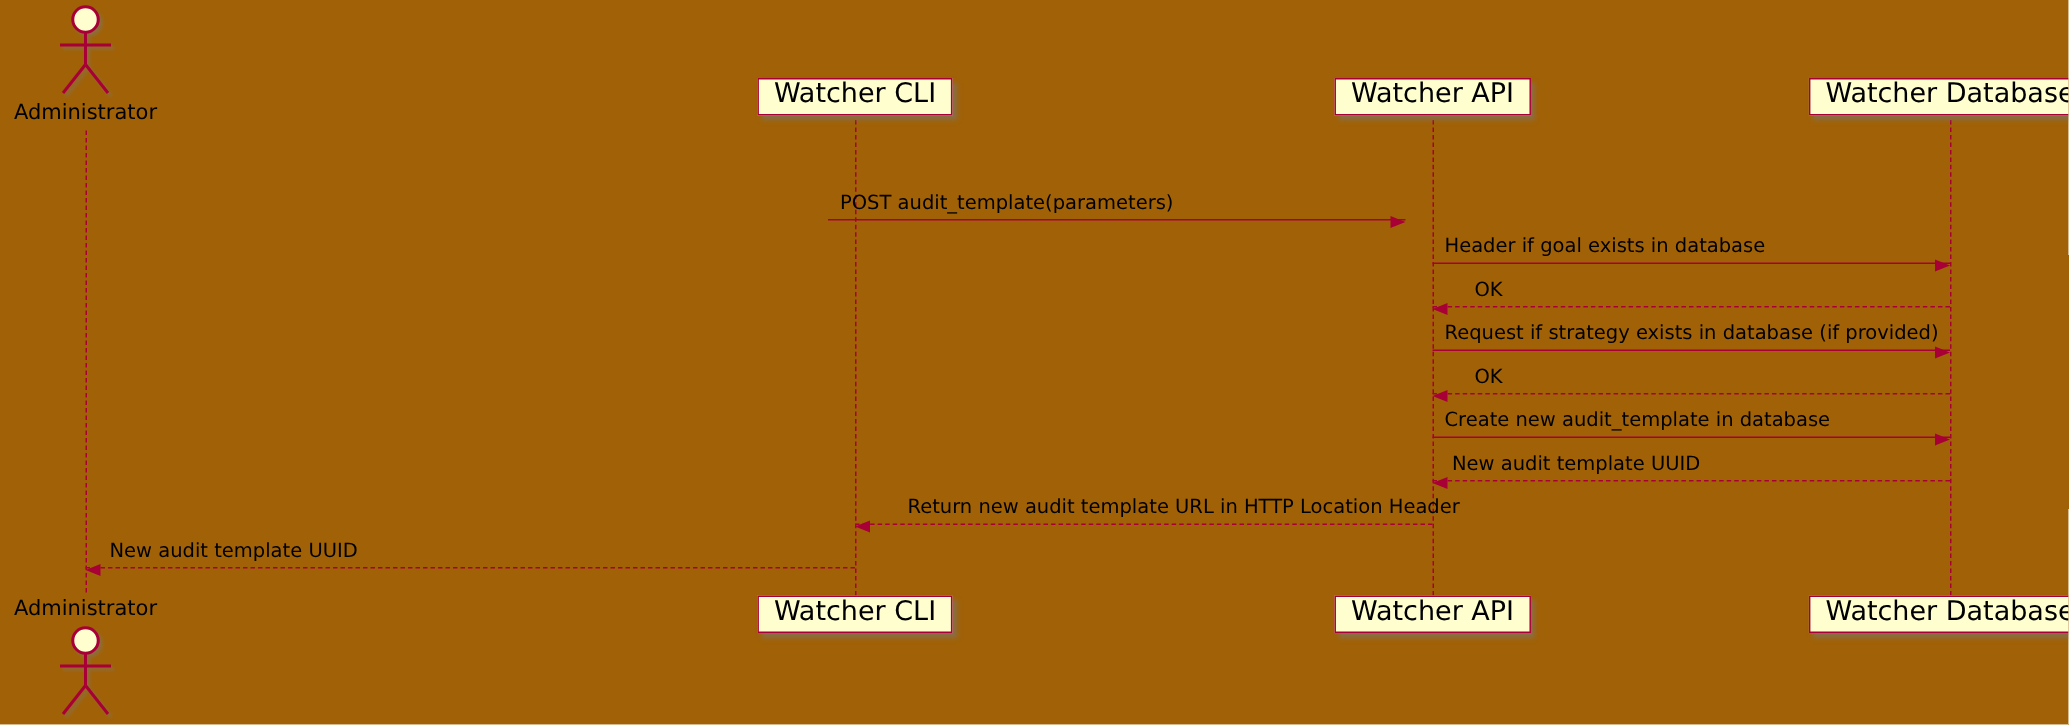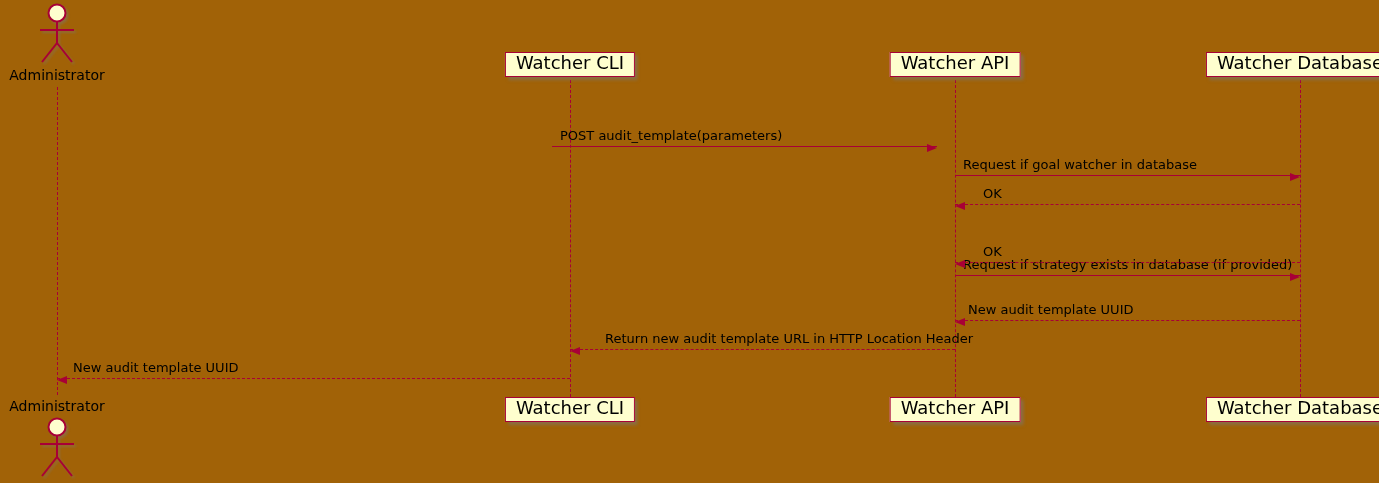--- a/index.html
+++ b/index.html
@@ -95,43 +95,48 @@
   <div class="pbox" style="left:1300px;top:52px;">Watcher Database</div>
 
 
   <div class="msg" style="left:552px;top:128px;width:385px;">
     <span class="label">POST audit_template(parameters)</span>
     <div class="line solid"></div>
     <div class="head right"></div>
   </div>
 
   <div class="msg" style="left:955px;top:157px;width:345px;">
-    <span class="label">Request if goal watcher in database</span>
+    <span class="label">Header if goal exists in database</span>
     <div class="line solid"></div>
     <div class="head right"></div>
   </div>
 
   <div class="msg" style="left:955px;top:186px;width:345px;">
     <span class="label" style="left:28px;">OK</span>
     <div class="line dashed"></div>
     <div class="head left"></div>
   </div>
 
-  <div class="msg" style="left:955px;top:215px;width:345px;margin-top:42px;">
+  <div class="msg" style="left:955px;top:215px;width:345px;">
     <span class="label">Request if strategy exists in database (if provided)</span>
     <div class="line solid"></div>
     <div class="head right"></div>
   </div>
 
   <div class="msg" style="left:955px;top:244px;width:345px;">
     <span class="label" style="left:28px;">OK</span>
     <div class="line dashed"></div>
     <div class="head left"></div>
   </div>
 
+  <div class="msg" style="left:955px;top:273px;width:345px;">
+    <span class="label">Create new audit_template in database</span>
+    <div class="line solid"></div>
+    <div class="head right"></div>
+  </div>
 
   <div class="msg" style="left:955px;top:302px;width:345px;">
     <span class="label" style="left:13px;">New audit template UUID</span>
     <div class="line dashed"></div>
     <div class="head left"></div>
   </div>
 
   <div class="msg" style="left:570px;top:331px;width:385px;">
     <span class="label" style="left:19px;margin-left:16px;">Return new audit template URL in HTTP Location Header</span>
     <div class="line dashed"></div>

